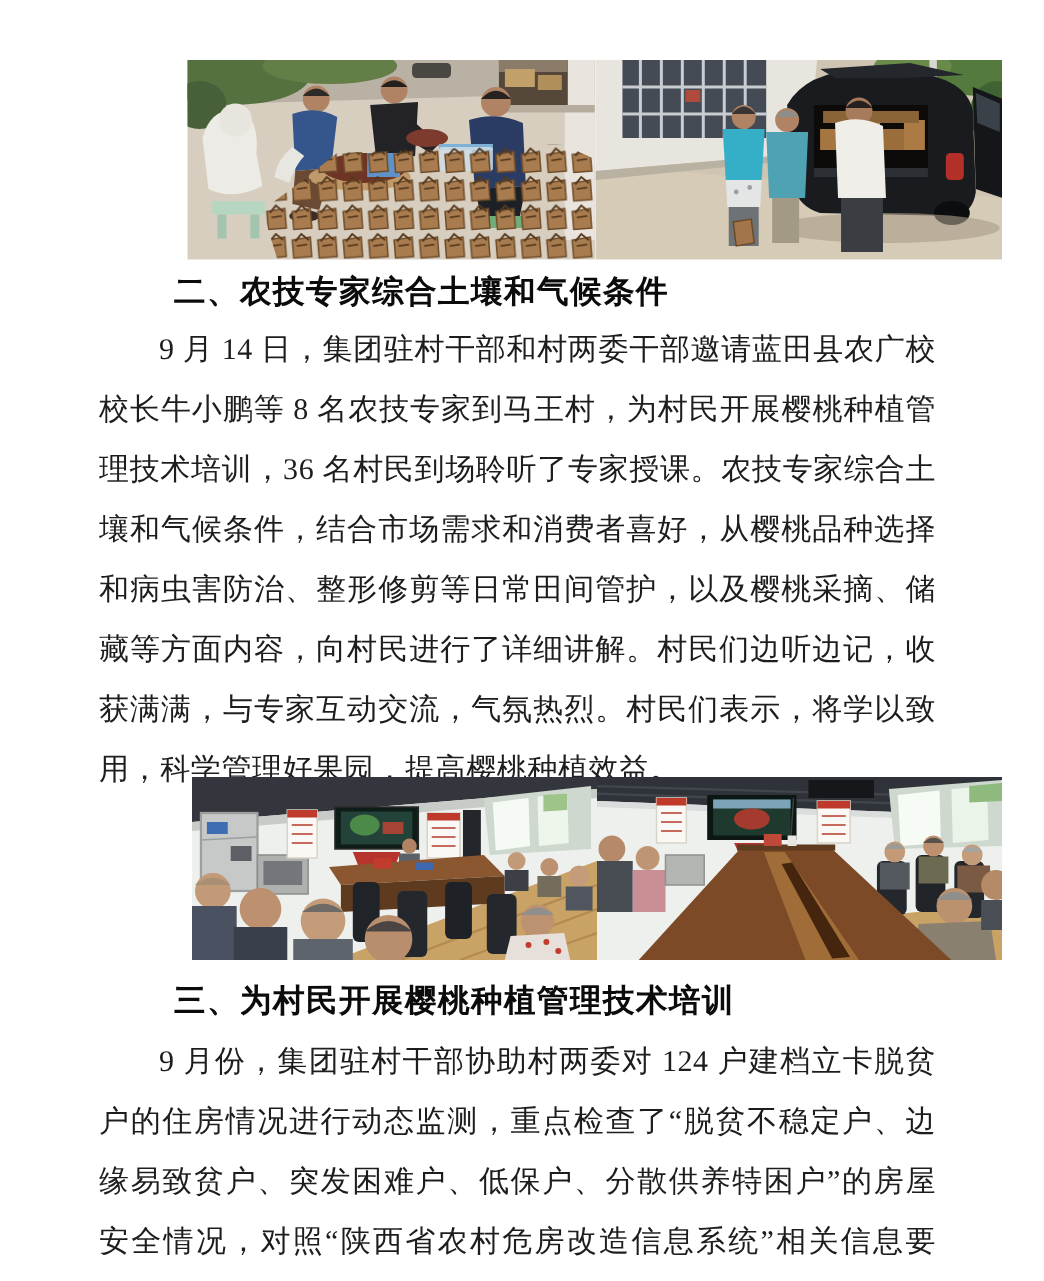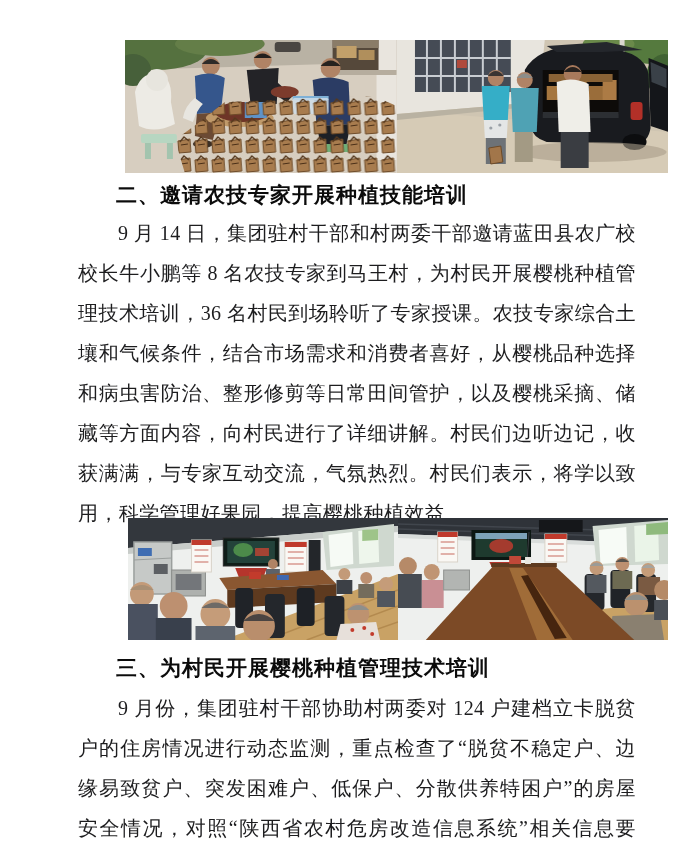--- a/index.html
+++ b/index.html
@@ -15,21 +15,21 @@
   .fig-mid svg { width:50%; }
   .heading {
     position:absolute; left:81px; width:558px; margin:0;
     font-family:"Liberation Sans", sans-serif; font-weight:700;
     font-size:21px; line-height:30px; color:#0b0b0b;
     text-indent:35px; letter-spacing:1px; white-space:nowrap;
   }
   .h-1 { top:180px; }
   .h-2 { top:653px; }
   .para {
-    position:absolute; left:78px; width:558px; margin:0;
+    position:absolute; left:66px; width:558px; margin:0;
     font-size:20px; line-height:40px; letter-spacing:0.4px;
     text-align:justify; text-justify:inter-ideograph; text-indent:40px;
     color:#1d1d1f;
   }
   .p-1 { top:213px; }
   .p-2 { top:688px; }
 </style>
 </head>
 <body>
 
@@ -142,21 +142,21 @@
       <path d="M120 38 Q128 29 136 38 Z" fill="#8d8d89"></path>
       <path d="M114 48 L142 48 L140 92 L116 92 Z" fill="#4fa2b4"></path>
       <rect x="118" y="92" width="18" height="30" fill="#a39a84"></rect>
       <circle cx="176" cy="34" r="9" fill="#a87a5c"></circle>
       <path d="M167 32 Q176 22 185 32 Z" fill="#26211e"></path>
       <path d="M160 42 Q176 36 192 44 L194 92 L162 92 Z" fill="#efeee8"></path>
       <rect x="164" y="92" width="28" height="36" fill="#3a3d42"></rect>
     </svg>
   </figure>
 
-  <h2 class="heading h-1">二、邀请农技专家开展种植技能培训</h2>
+  <h2 class="heading h-1">二、农技专家综合土壤和气候条件</h2>
   <p class="para p-1">9 月 14 日，集团驻村干部和村两委干部邀请蓝田县农广校校长牛小鹏等 8 名农技专家到马王村，为村民开展樱桃种植管理技术培训，36 名村民到场聆听了专家授课。农技专家综合土壤和气候条件，结合市场需求和消费者喜好，从樱桃品种选择和病虫害防治、整形修剪等日常田间管护，以及樱桃采摘、储藏等方面内容，向村民进行了详细讲解。村民们边听边记，收获满满，与专家互动交流，气氛热烈。村民们表示，将学以致用，科学管理好果园，提高樱桃种植效益。</p>
 
   <figure class="fig fig-mid">
     <svg viewBox="0 0 272 122" preserveAspectRatio="none">
       <rect width="272" height="122" fill="#eef0ee"></rect>
       <polygon points="0,0 272,0 272,8 0,30" fill="#33373d"></polygon>
       <polygon points="0,30 272,8 272,14 0,36" fill="#c8ccc9"></polygon>
       <polygon points="196,14 268,6 268,48 200,52" fill="#cfd8cf"></polygon>
       <polygon points="202,17 226,14 227,46 204,49" fill="#f6faf5"></polygon>
       <polygon points="232,13 252,11 253,44 233,46" fill="#eef6ec"></polygon>

